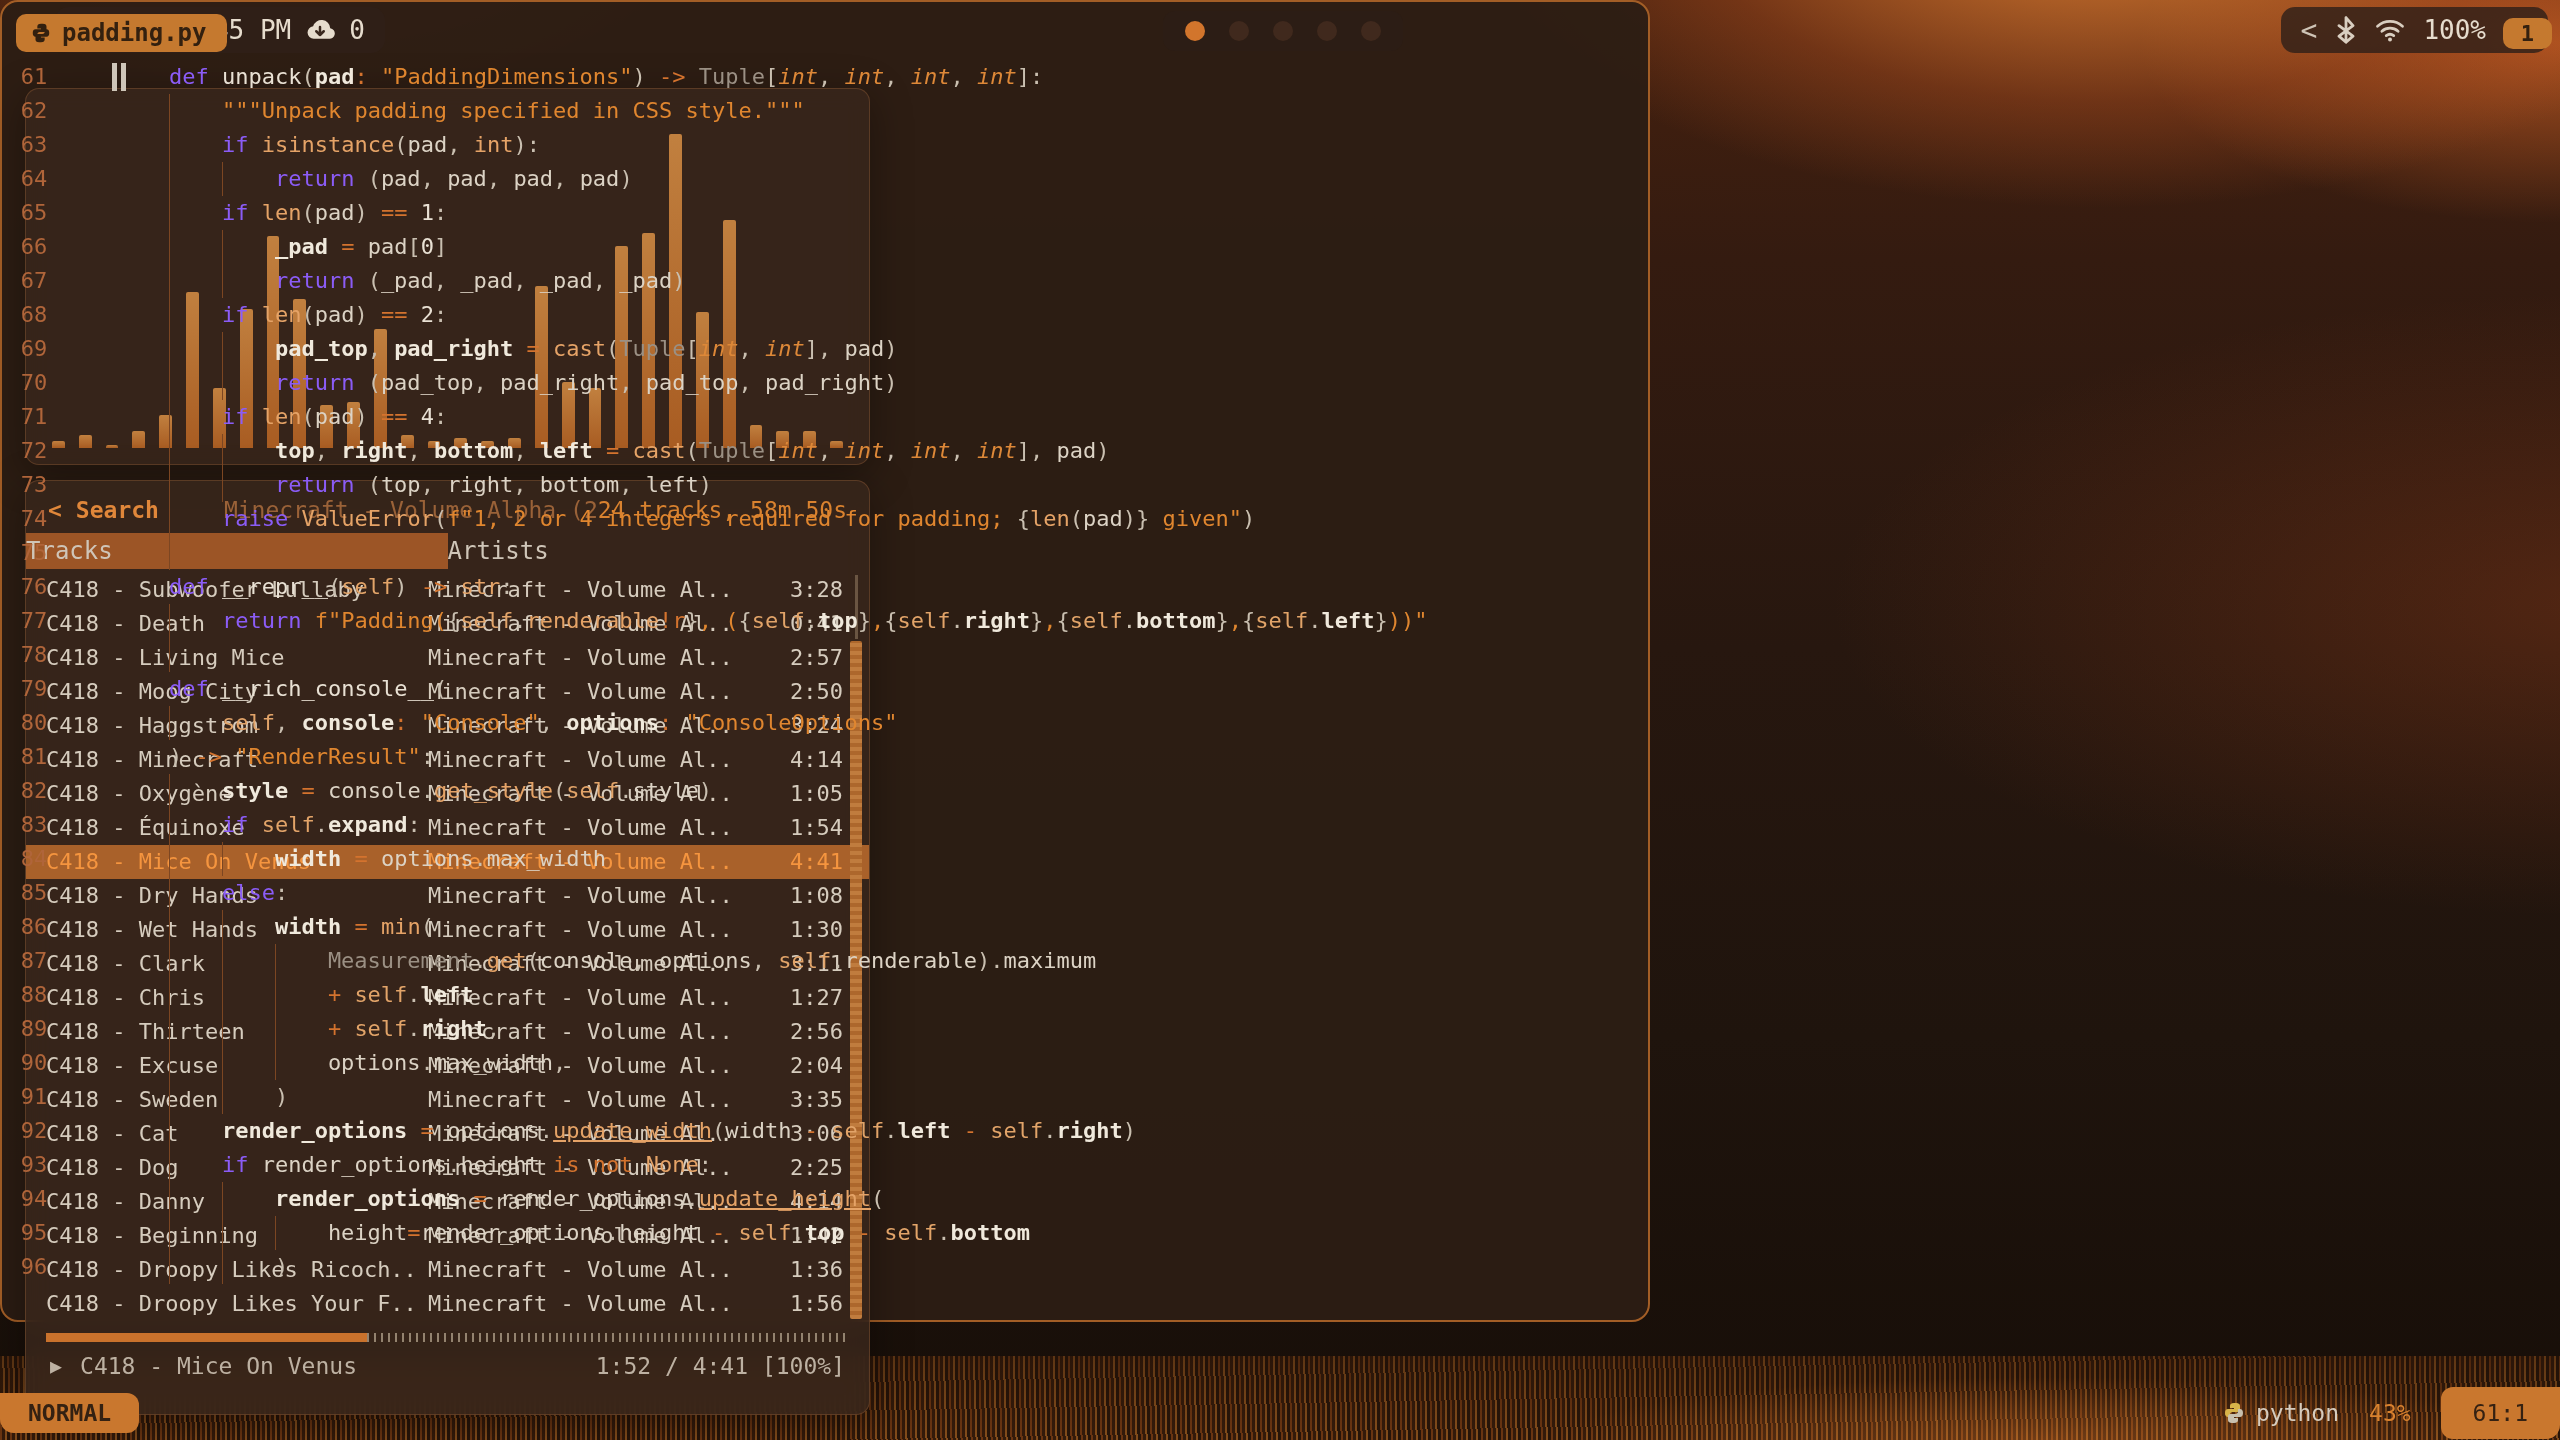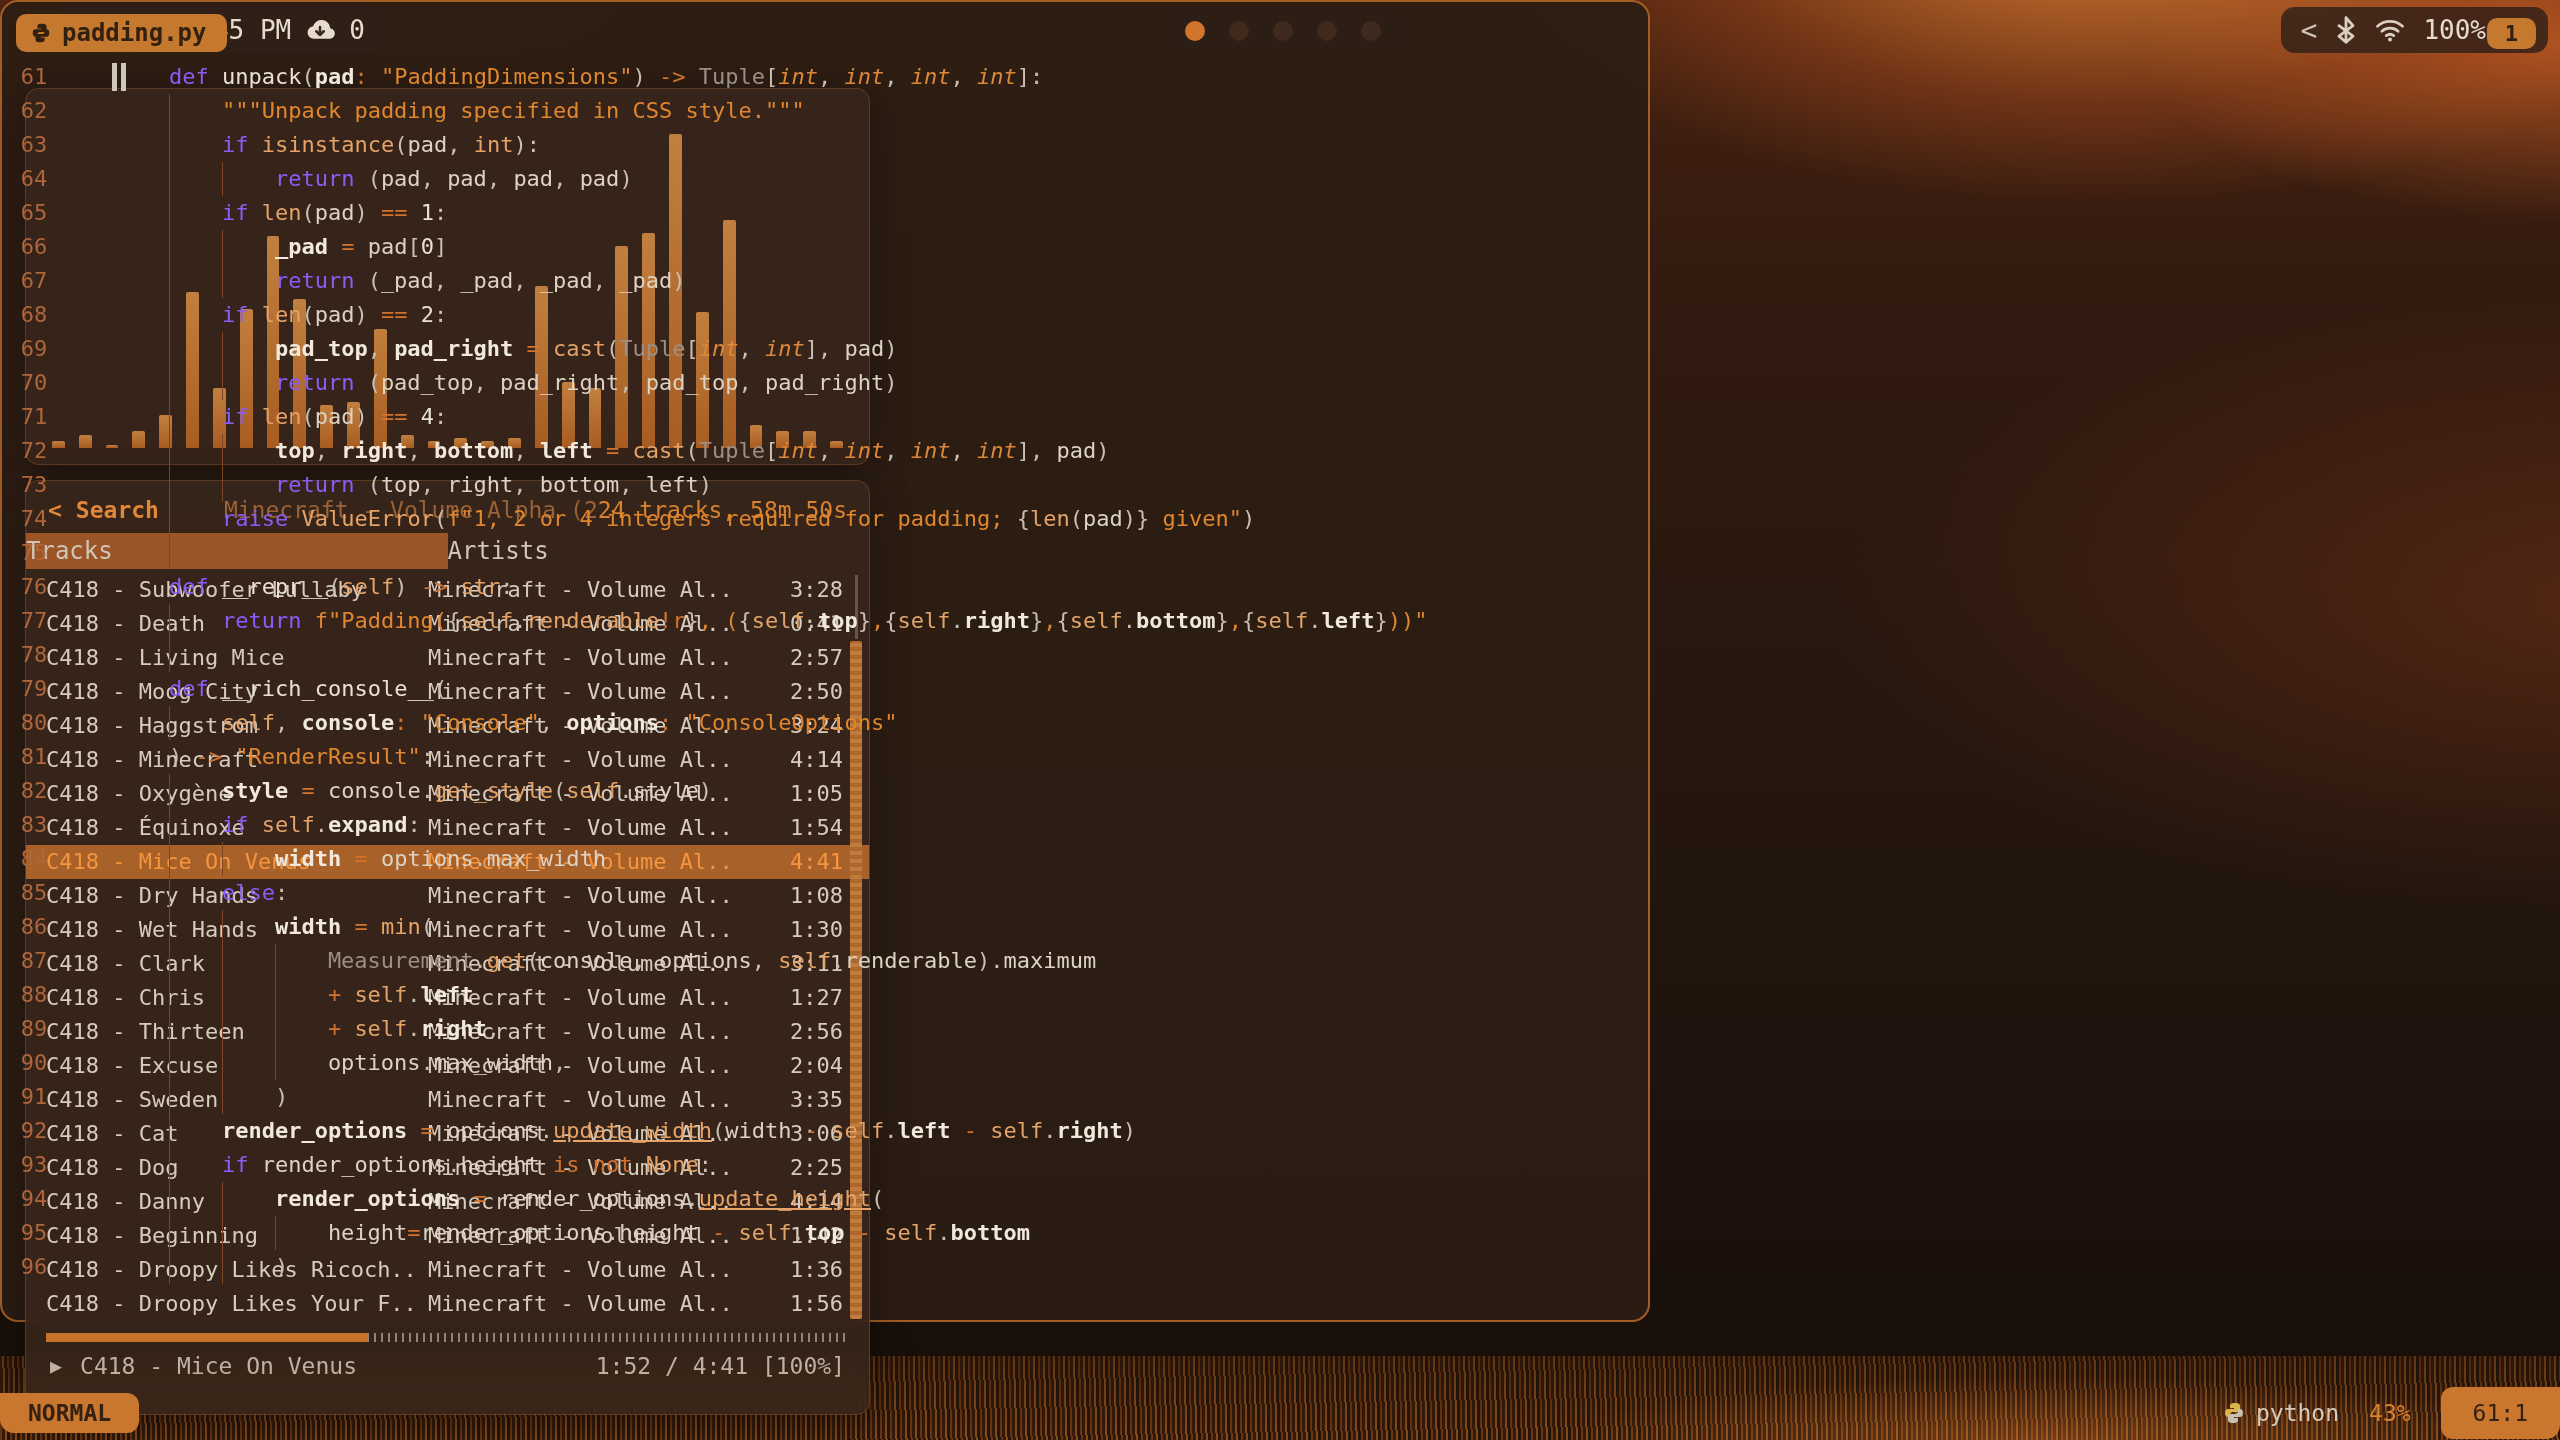--- a/index.html
+++ b/index.html
@@ -58,21 +58,21 @@
     background:repeating-linear-gradient(0deg,#c07c3e 0 4px,#ad672c 4px 8px); }
   #seek { position:absolute; left:20px; right:20px; top:852px; height:9px; display:flex; }
   #seek .fill { background:#c9722c; }
   #seek .rest { flex:1; background:repeating-linear-gradient(90deg,#93836f 0 2px,transparent 2px 7px); }
   .np-row { position:absolute; left:0; right:0; top:872px; display:flex; align-items:center; padding:0 24px; font-size:23px; color:#bdb1a2; }
   .np-icon { margin-right:18px; font-size:20px; }
   .np-time { margin-left:auto; }
 
   #editor { left:888px; top:88px; width:1650px; height:1322px; background:rgba(44,29,20,.95);
     border:2px solid #a35e26; border-radius:18px; }
-  .ed-tabbar { position:absolute; top:0; left:0; right:0; height:56px; display:flex; align-items:center; padding:10px 24px 0 16px; }
+  .ed-tabbar { position:absolute; top:0; left:0; right:0; height:56px; display:flex; align-items:center; padding:10px 8px 0 16px; }
   .ed-tab { display:inline-flex; align-items:center; gap:10px; background:#c5792f; color:#33200f;
     border-radius:10px; padding:5px 20px 5px 14px; font-size:24px; font-weight:bold; }
   .ed-badge { margin-left:auto; background:#c5792f; color:#33200f; border-radius:10px; padding:3px 18px; font-size:22px; font-weight:bold; }
   #code { position:absolute; top:60px; left:0; right:0; bottom:56px; font-size:22px; overflow:hidden; }
   .cl { position:relative; display:flex; height:34px; line-height:34px; white-space:pre; }
   .ln { width:86px; text-align:center; padding-right:18px; color:#b0653a; flex:none; }
   .ct { padding-left:30px; white-space:pre; }
   .sp4 { display:inline-block; width:4ch; }
   .guide { display:inline-block; width:4ch; height:34px; vertical-align:top; border-left:1px solid #7c4622; }
   .cursor-marker { position:absolute; left:112px; top:3px; width:14px; height:28px;

